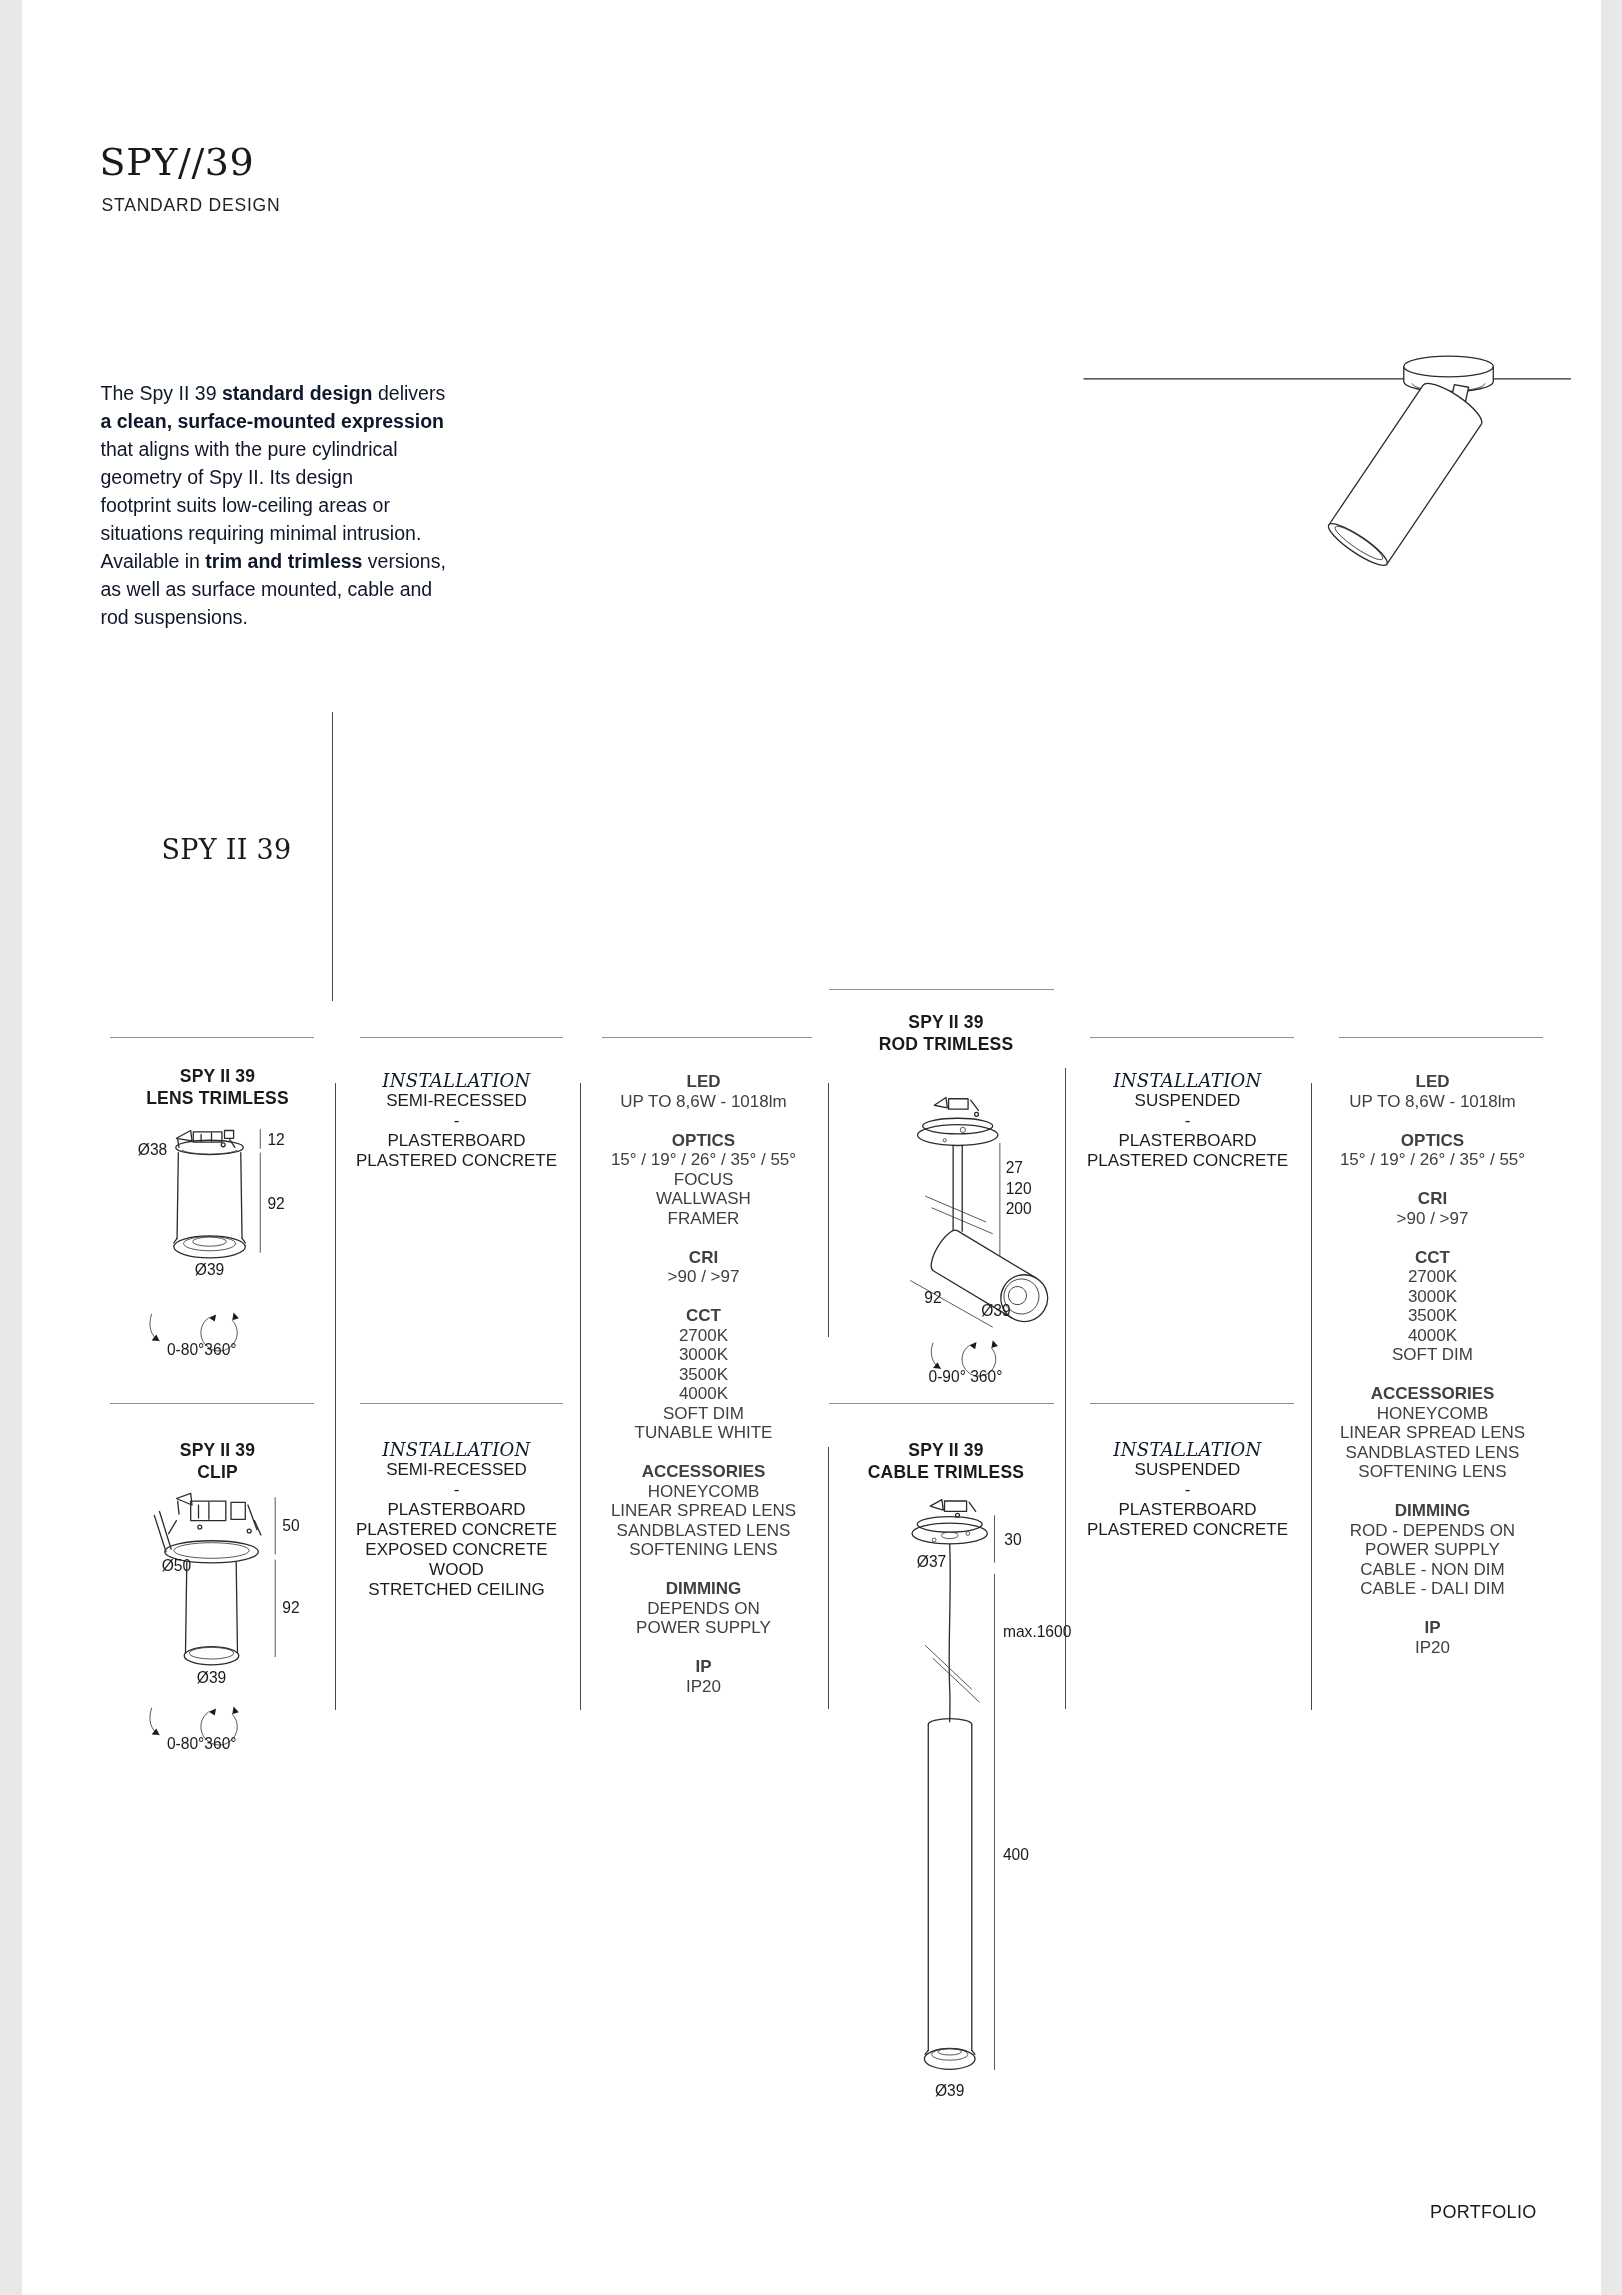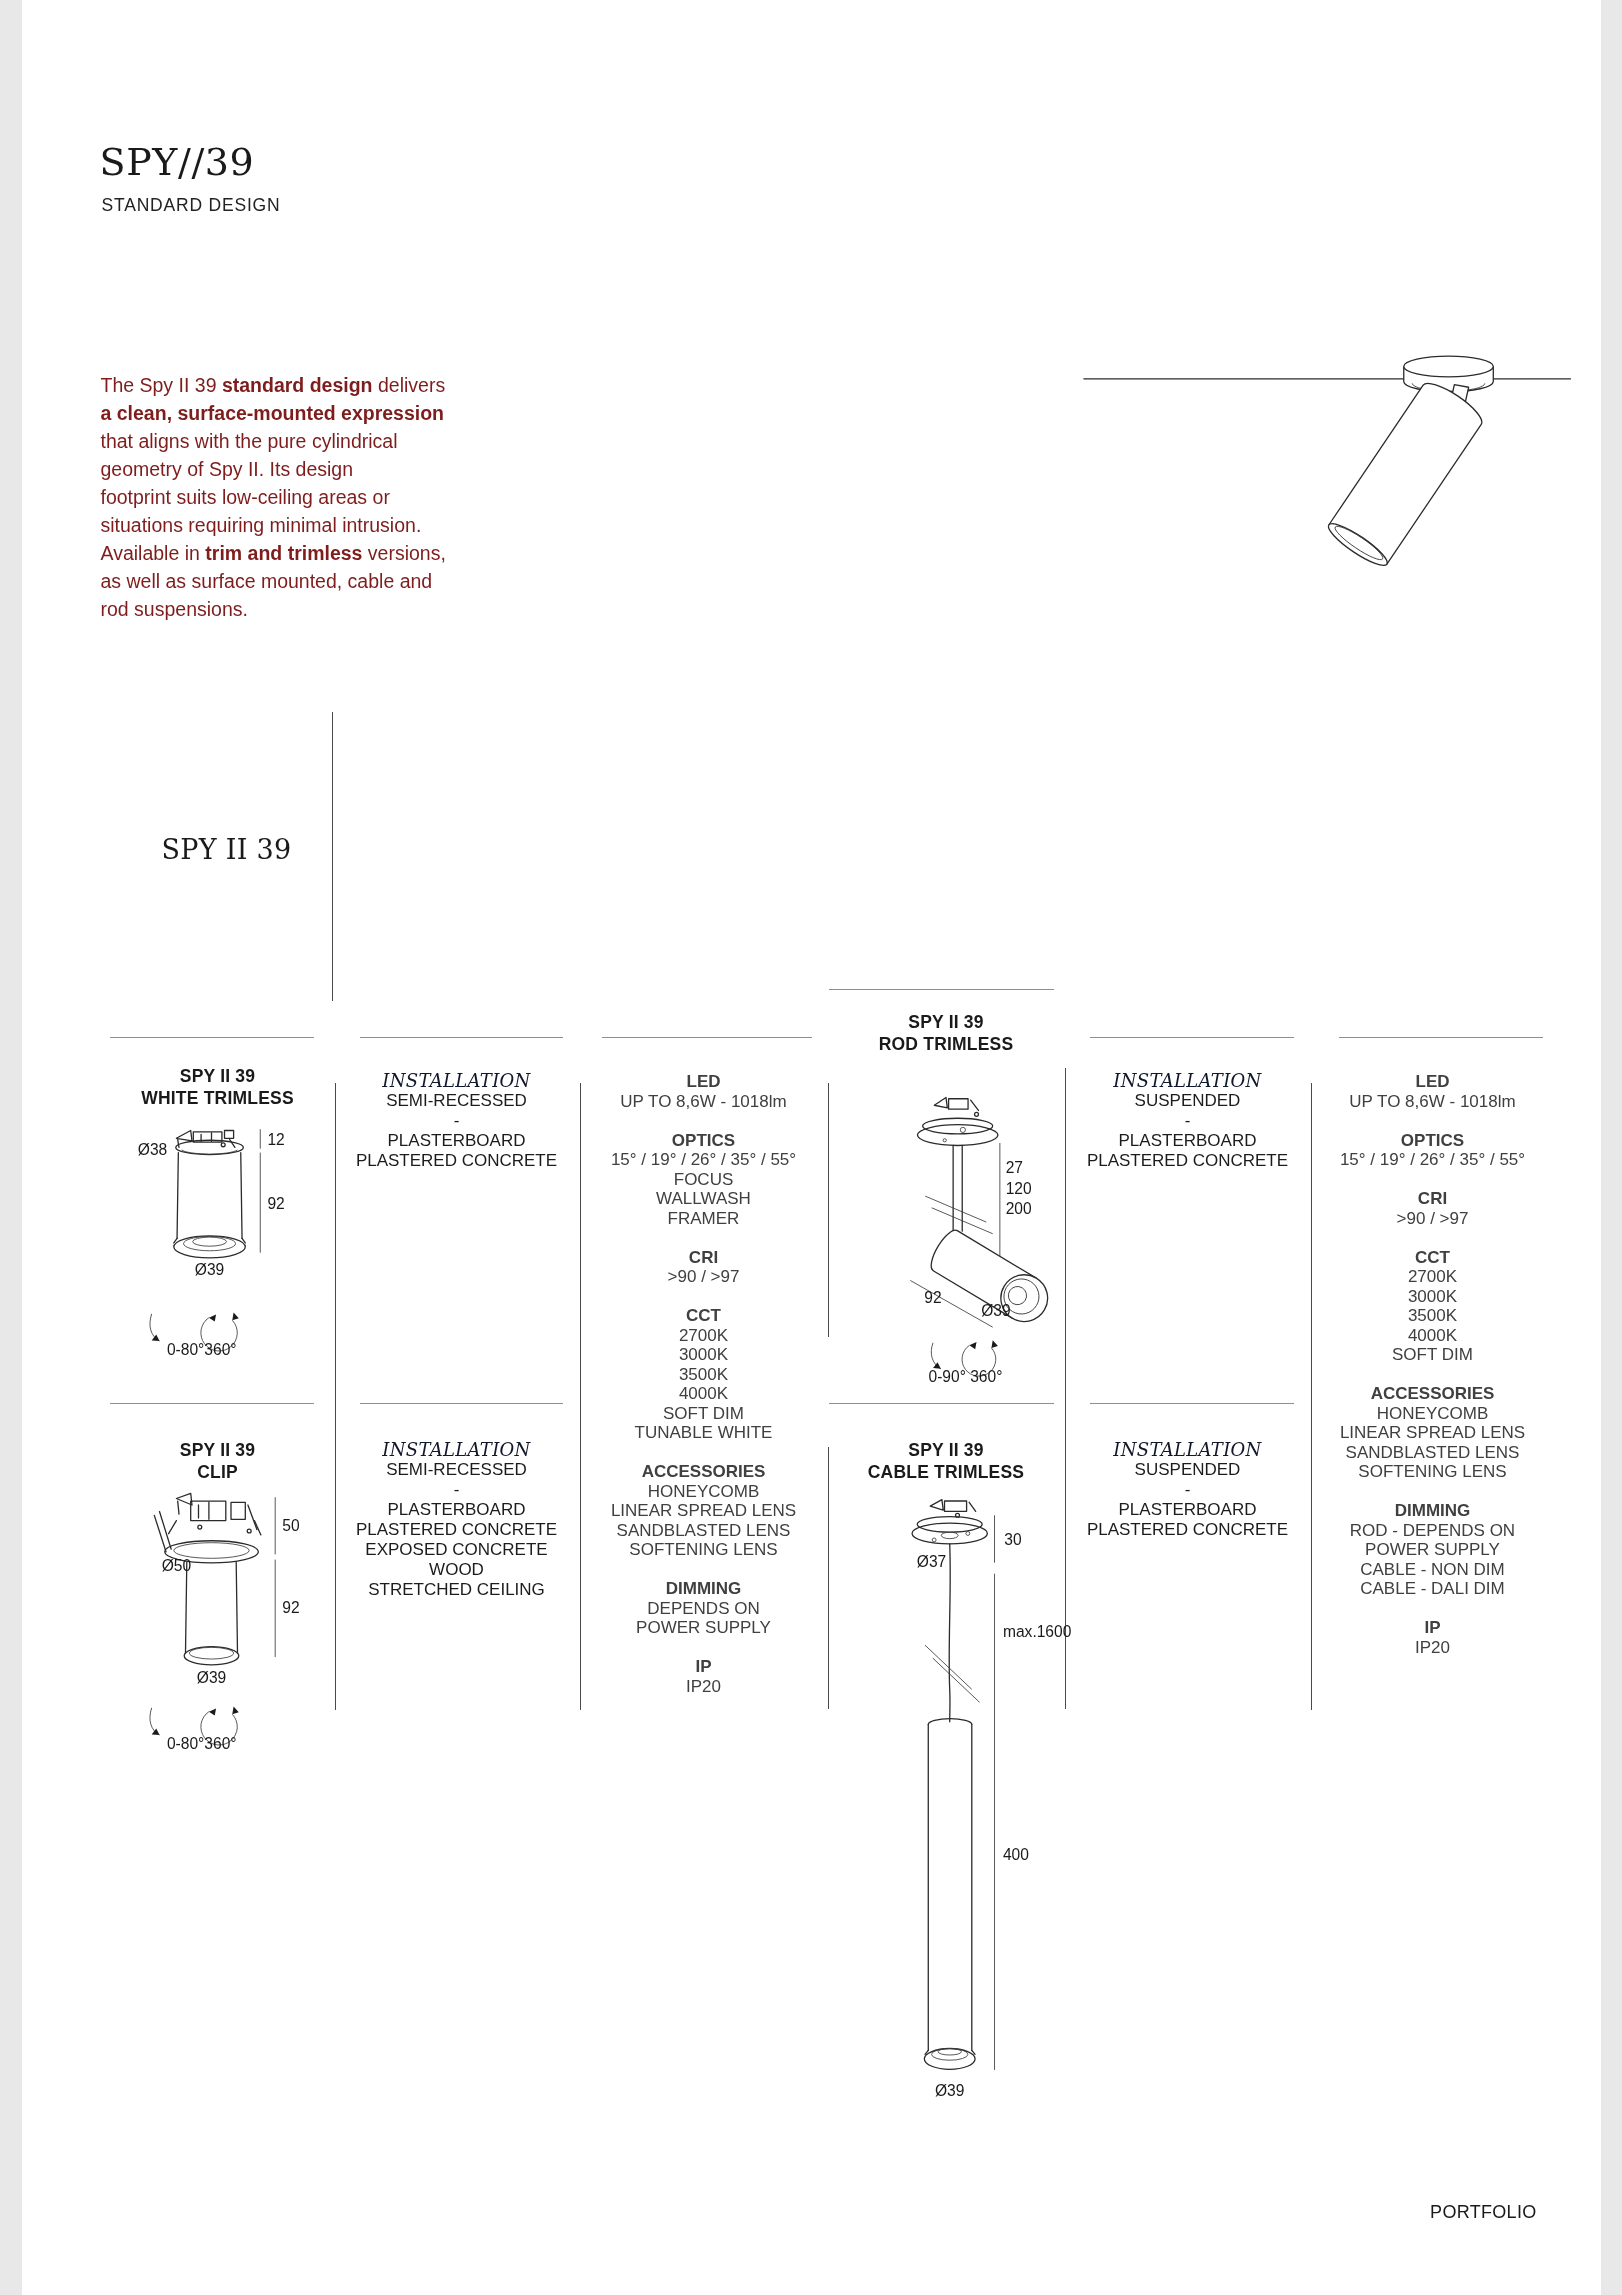--- a/index.html
+++ b/index.html
@@ -2,21 +2,21 @@
 <html style="font-size:10.4px"><head>
 <meta charset="utf-8">
 <style>
   html,body{margin:0;padding:0;background:#e8e8e8;}
   .page{position:relative;width:1579px;height:2295px;background:#ffffff;
         font-family:"Liberation Sans",sans-serif;color:#1a1a1a;overflow:hidden;margin:0 auto;}
   .abs{position:absolute;}
   .title{position:absolute;left:78px;top:140px;font-family:"DejaVu Serif",serif;
          font-size:38px;letter-spacing:0.6px;font-weight:normal;}
   .subtitle{position:absolute;left:80px;top:195px;font-size:17.5px;letter-spacing:0.8px;color:#222;}
-  .intro{position:absolute;left:79px;top:371px;font-size:19.5px;line-height:28px;color:#7f1d1d;}
+  .intro{position:absolute;left:79px;top:379px;font-size:19.5px;line-height:28px;color:#0f172a;}
   .intro .p-line{white-space:nowrap;}
   .intro .b{font-weight:bold;}
   .series-label{position:absolute;left:140px;top:834px;font-family:"DejaVu Serif",serif;
                 font-size:27px;letter-spacing:0.3px;}
   .vline{position:absolute;width:0.6px;background:#4a4a4a;}
   .hrule{position:absolute;height:1.3px;background:#8f8f8f;}
   .prod-hdr{position:absolute;text-align:center;font-weight:bold;font-size:17.5px;
             line-height:22px;letter-spacing:0.2px;}
   .inst{position:absolute;text-align:center;font-size:17px;line-height:20px;color:#1c1c1c;}
   .inst .inst-h{font-family:"DejaVu Serif",serif;font-style:italic;font-size:18px;
@@ -83,21 +83,21 @@
 
   <div class="vline" style="left:313px;top:1083px;height:627px;"></div>
   <div class="vline" style="left:558px;top:1083px;height:627px;"></div>
   <div class="vline" style="left:806px;top:1083px;height:254px;"></div>
   <div class="vline" style="left:806px;top:1447px;height:262px;"></div>
   <div class="vline" style="left:1043px;top:1068px;height:641px;"></div>
   <div class="vline" style="left:1289px;top:1083px;height:627px;"></div>
 
   <div class="prod-hdr" style="left:79px;top:1065px;width:234px;">
       <div>SPY II 39</div>
-      <div>WHITE TRIMLESS</div>
+      <div>LENS TRIMLESS</div>
     </div>
   <svg style="left:92px;top:1124px;" width="195" height="234" viewBox="0 0 300 360">
     <path class="ln" d="M96,22 L118,10 L120,26 Z M98,24 L100,36"></path>
     <path class="ln" d="M122,12 h44 v16 h-44 z M134,16 v10 M150,14 v12"></path>
     <path class="ln" d="M170,10 h14 v12 h-14 z M178,24 l8,12"></path>
     <circle class="ln" cx="168" cy="32" r="3"></circle>
     <ellipse class="ln" cx="147" cy="36" rx="52" ry="11"></ellipse>
     <path class="dim" d="M104,40 A44,8 0 0 0 190,40"></path>
     <path class="ln" d="M99,44 L97,176 M195,44 L197,176"></path>
     <path class="ln" d="M97,176 L92,183 M197,176 L202,183"></path>

